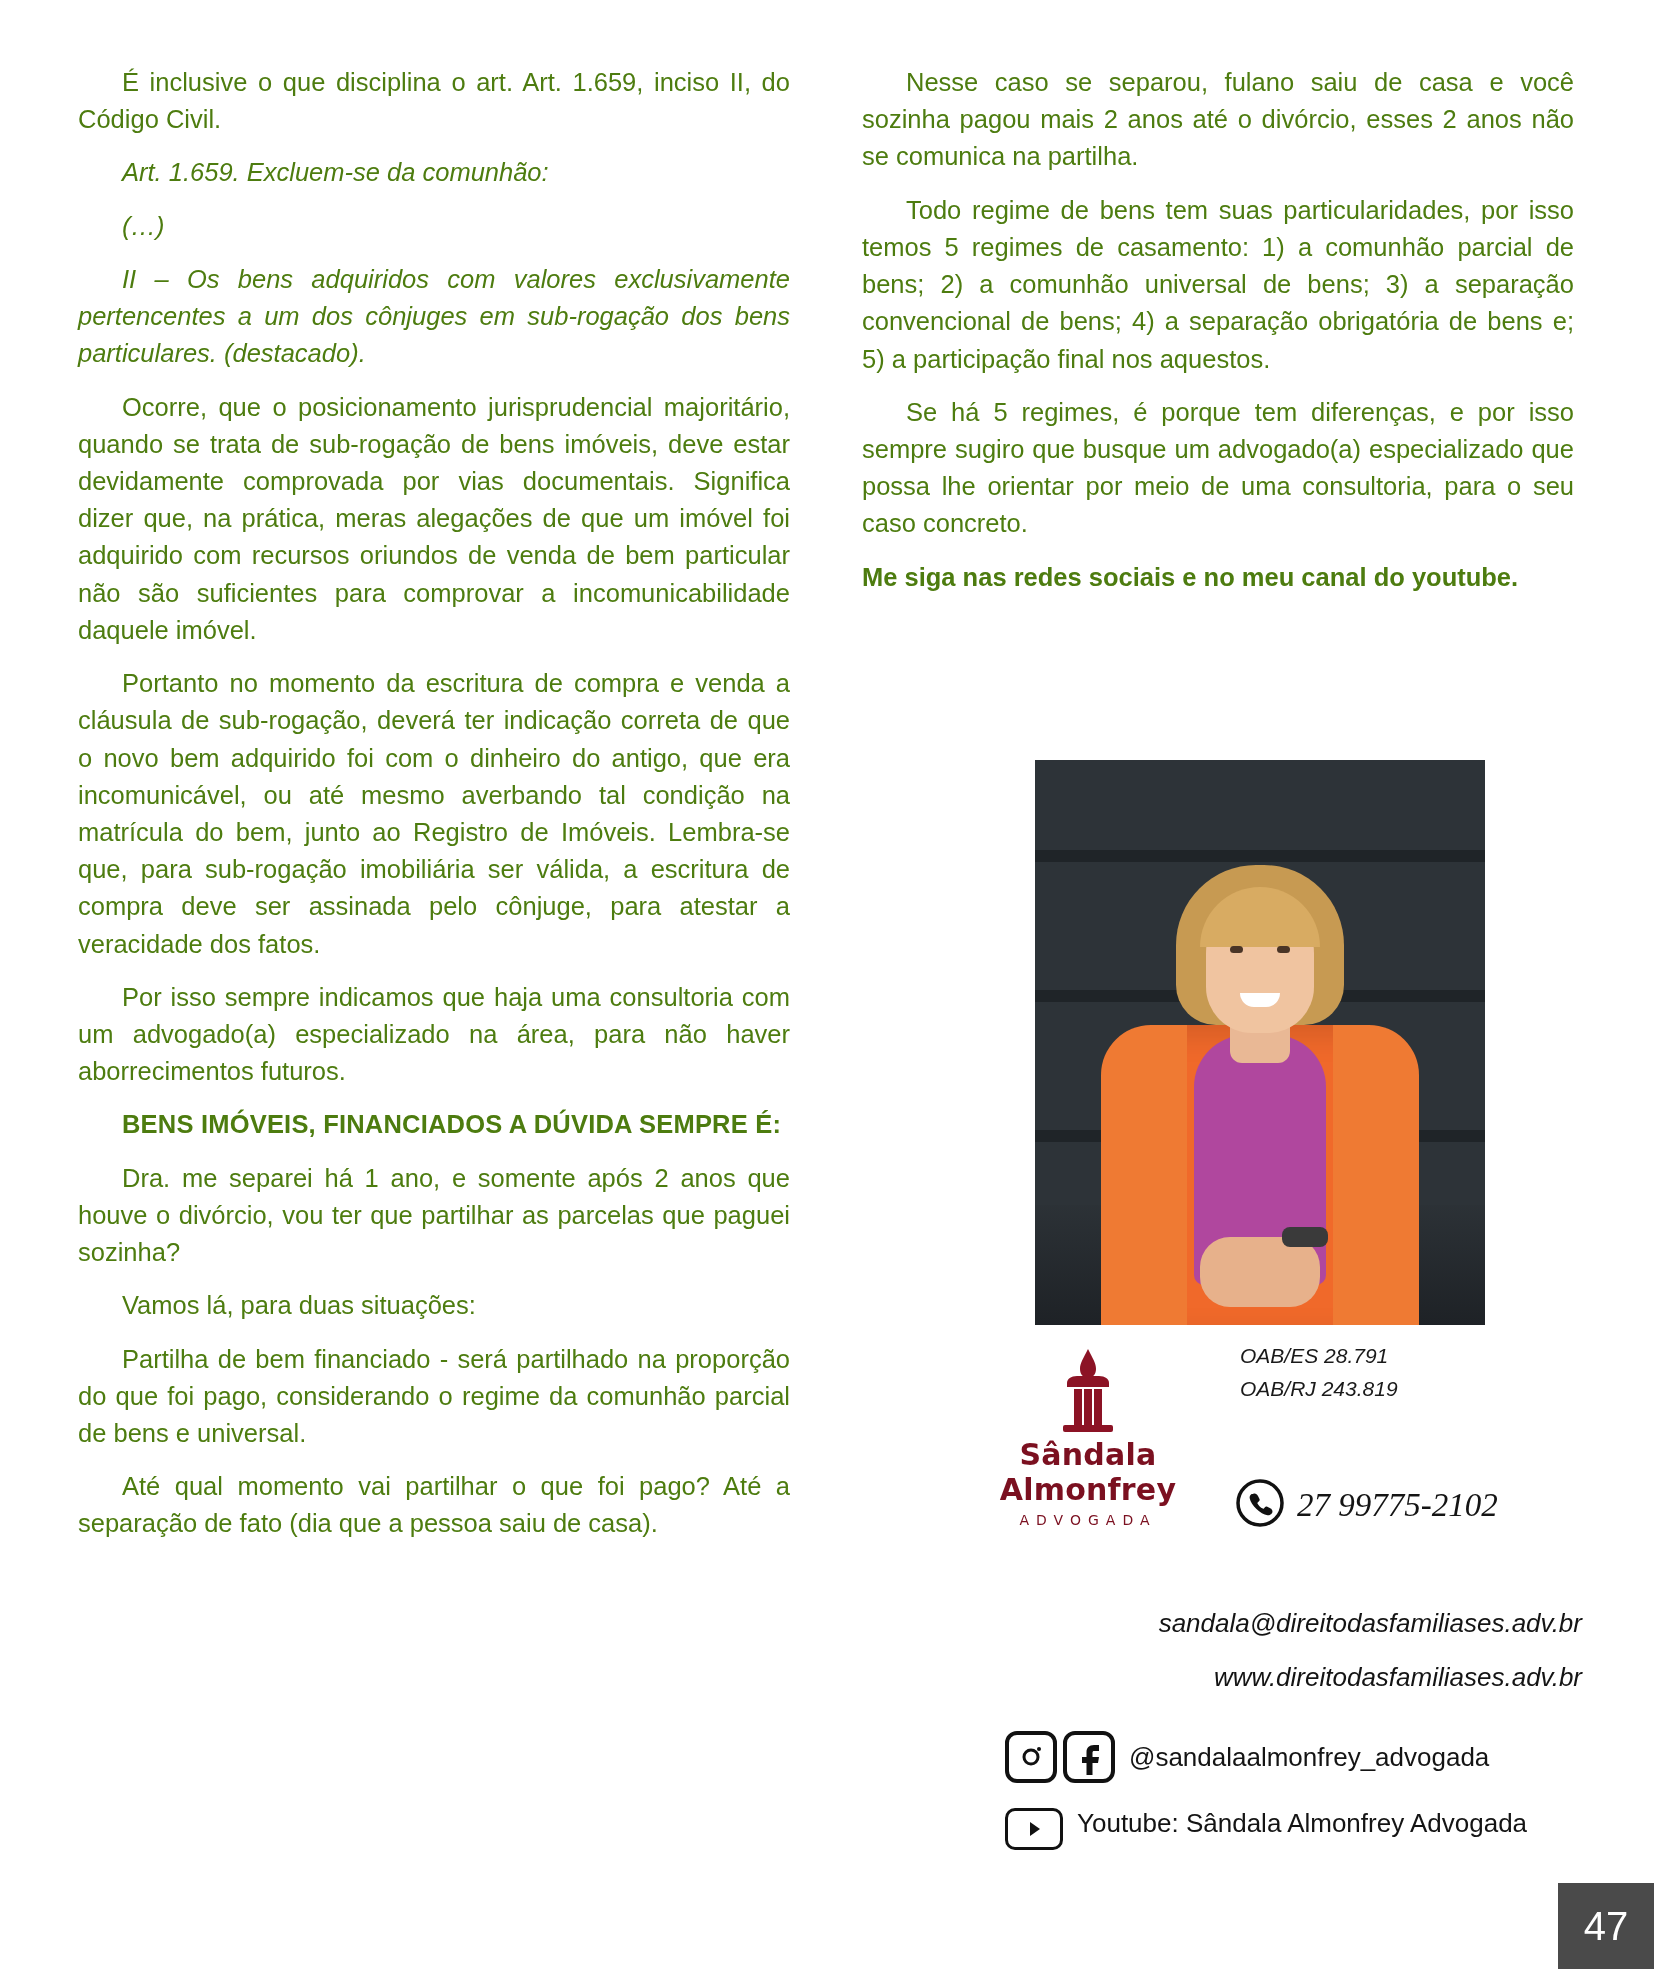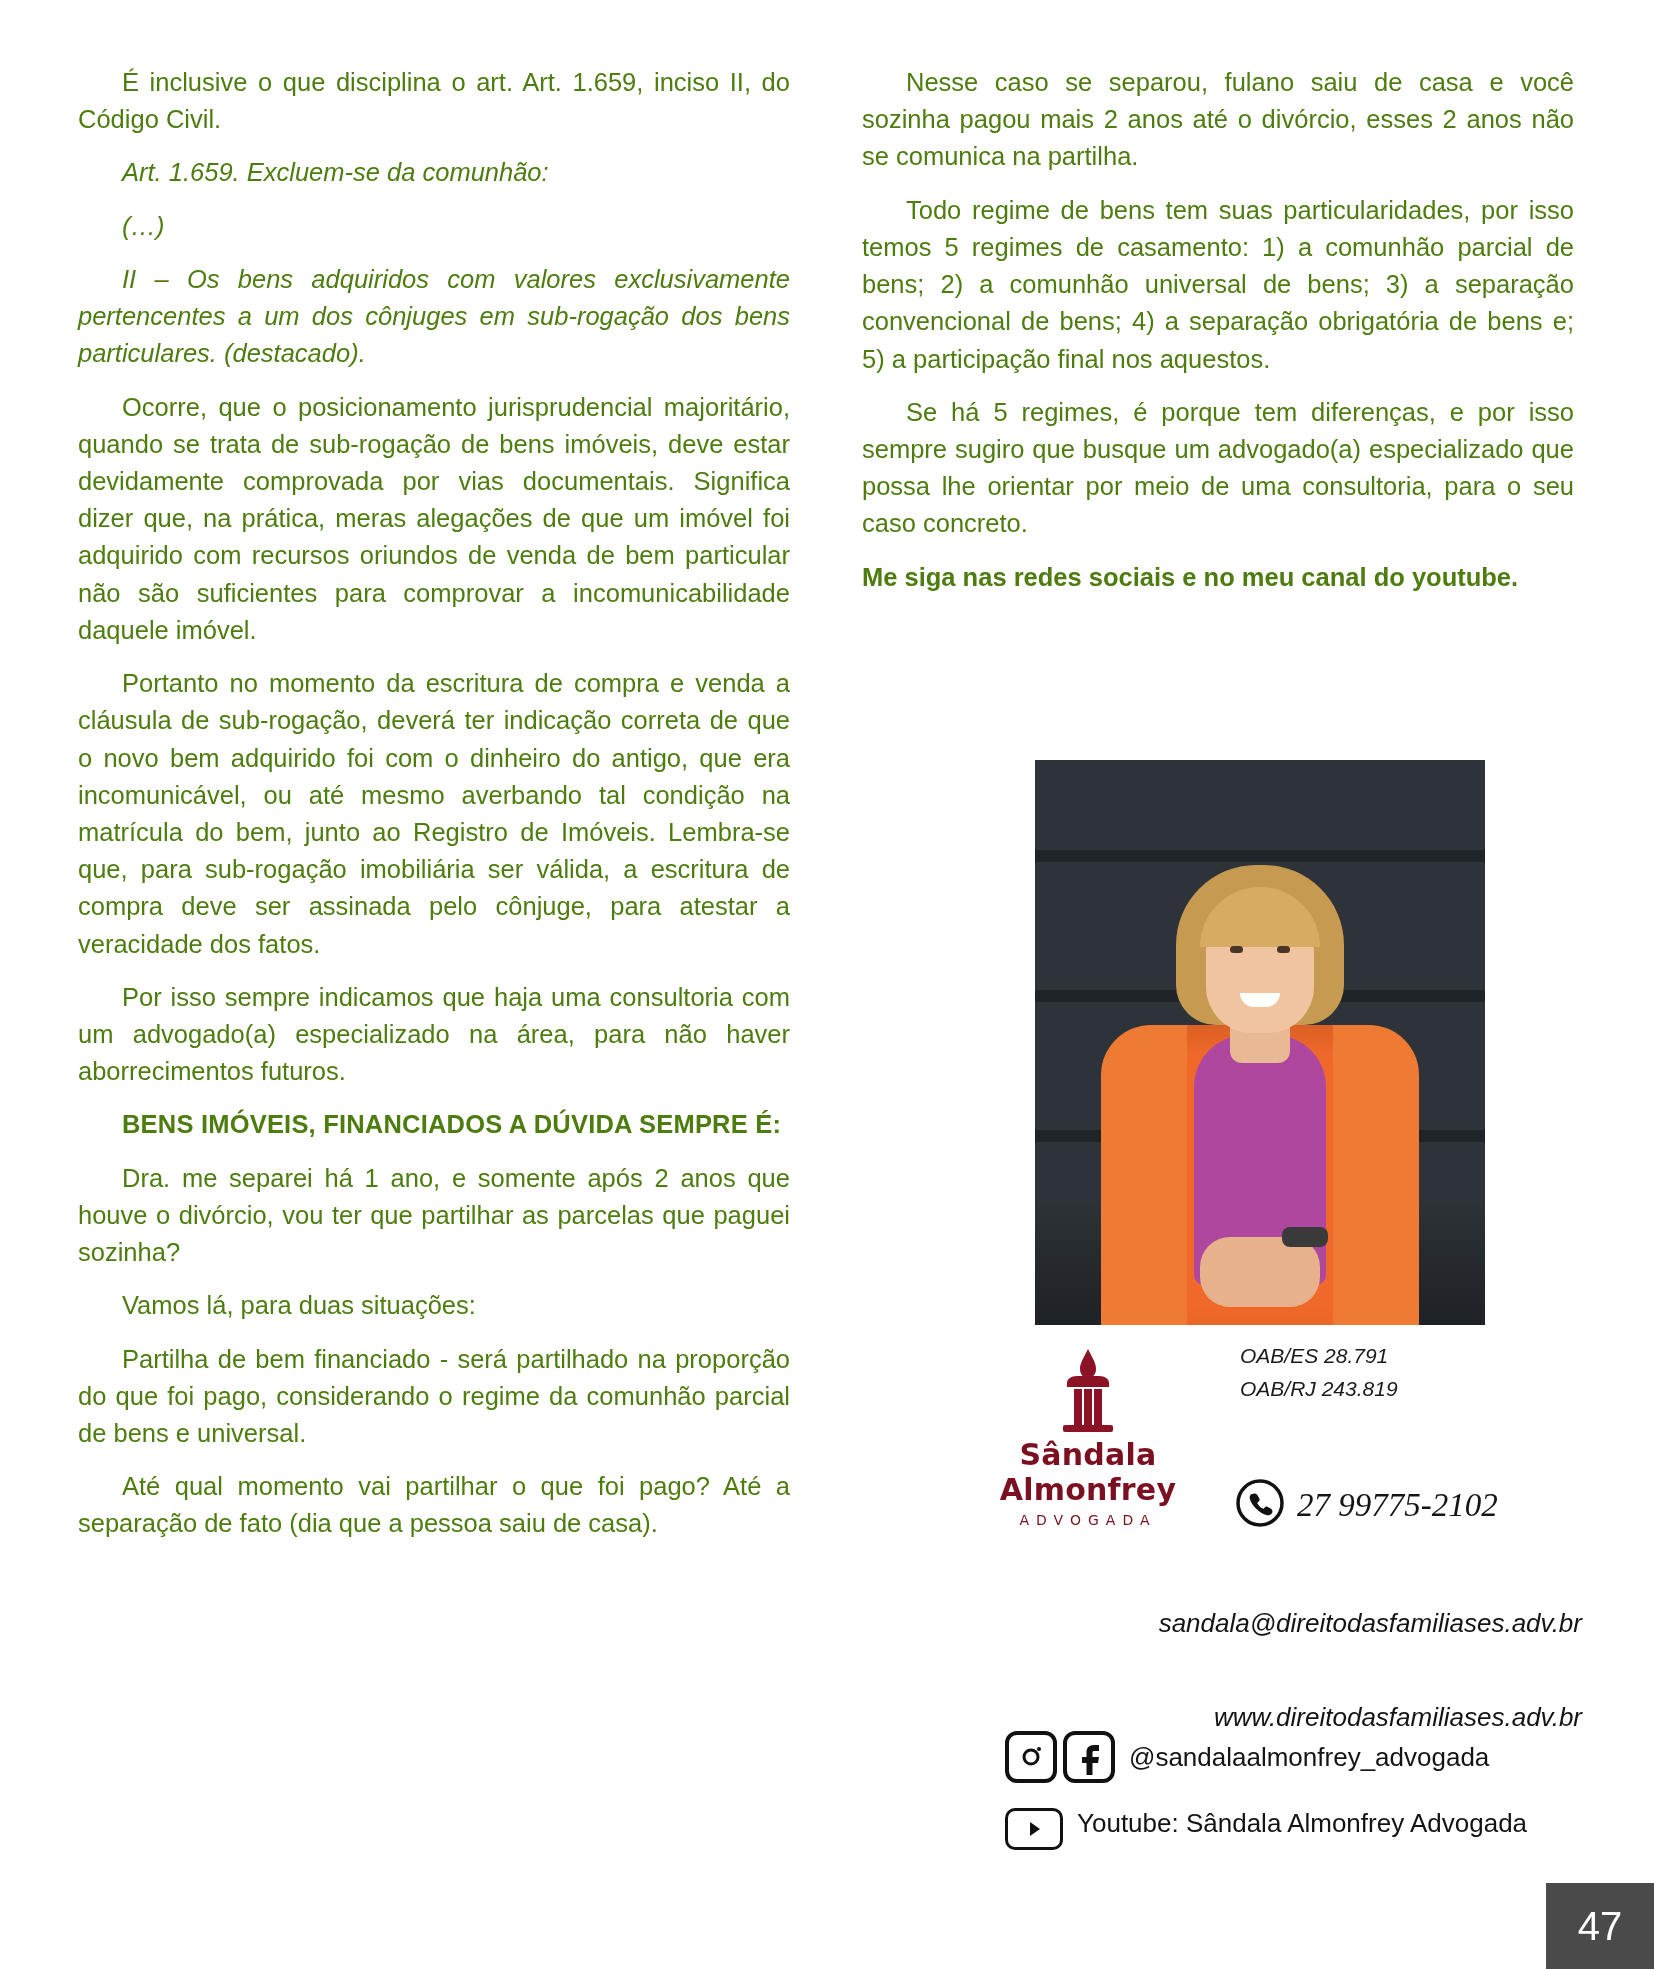--- a/index.html
+++ b/index.html
@@ -288,21 +288,20 @@
   }
   .website {
     position: absolute;
     left: 1070px;
     top: 1662px;
     width: 512px;
     text-align: right;
     font-size: 26px;
     font-style: italic;
     color: #141414;
-    margin-top: 40px;
   }
 
   .social {
     position: absolute;
     left: 1005px;
     top: 1731px;
     display: flex;
     align-items: center;
     gap: 6px;
   }
@@ -321,21 +320,21 @@
   }
   .youtube-row .label {
     font-size: 26px;
     color: #141414;
   }
 
   .page-number {
     position: absolute;
     right: 0;
     bottom: 0;
-    width: 108px;
+    width: 96px;
     height: 86px;
     background: #4a4a4a;
     color: #ffffff;
     font-size: 40px;
     display: flex;
     align-items: center;
     justify-content: center;
     font-family: "Liberation Sans", sans-serif;
   }
 

